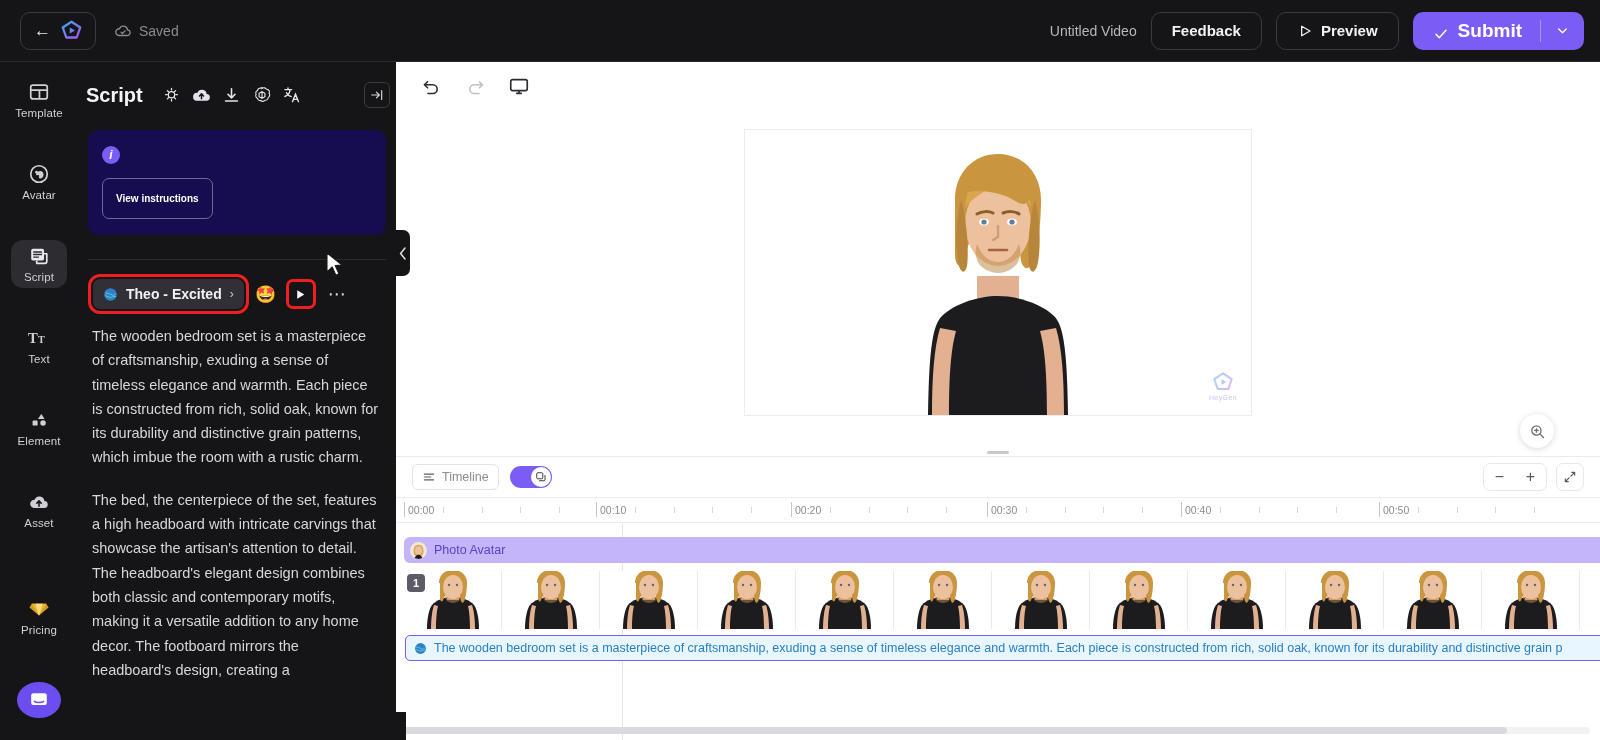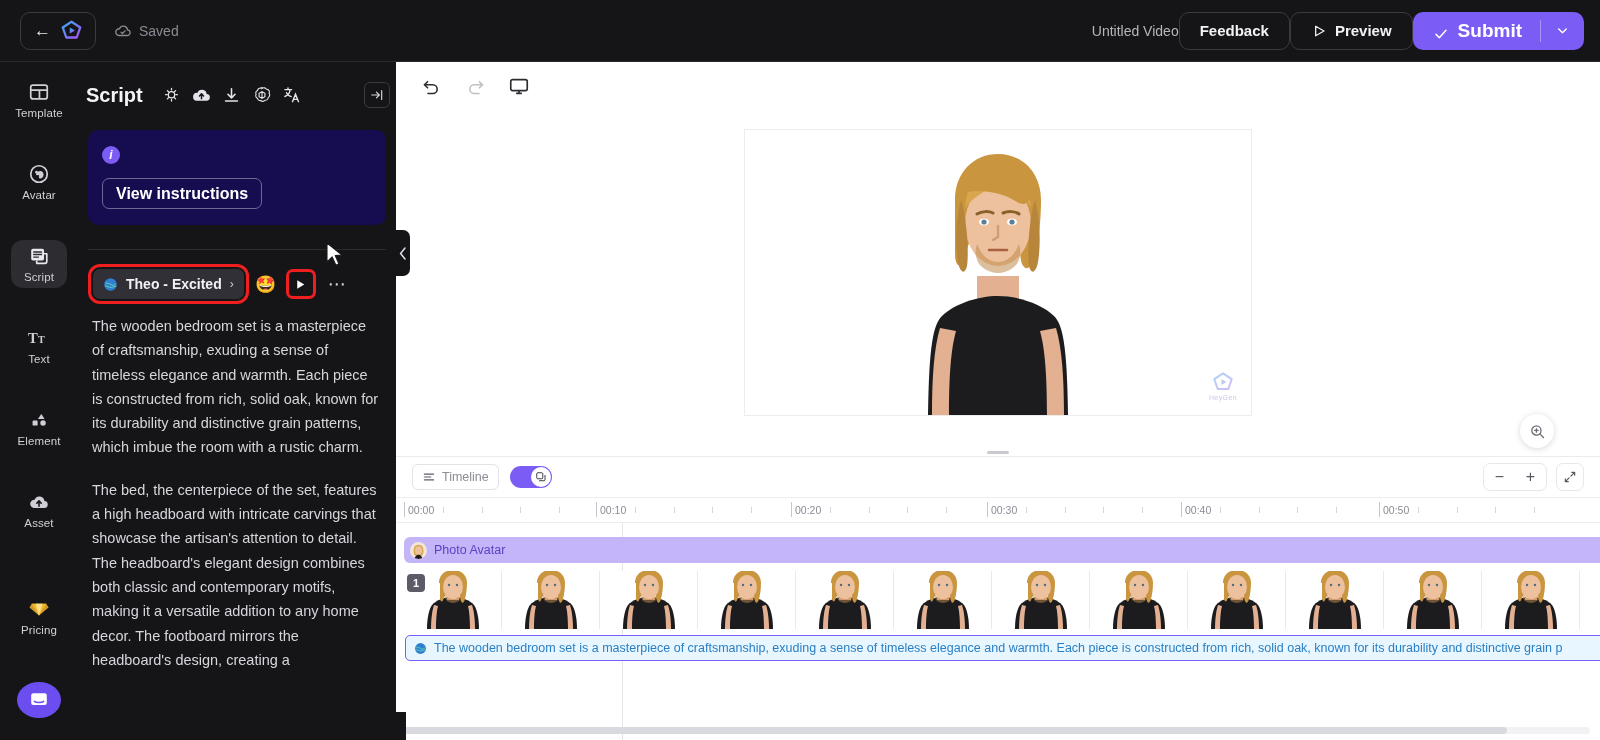--- a/index.html
+++ b/index.html
@@ -32,21 +32,21 @@
     display: flex; align-items: center; gap: 7px;
     margin-left: 18px; color: #8a8a93; font-size: 14px;
   }
   .how-to {
     display: flex; align-items: center; gap: 8px;
     margin-left: 18px; height: 38px; padding: 0 15px;
     border: 1px solid #3a3a40; border-radius: 10px;
     color: #f2f2f5; font-size: 15px; font-weight: bold; cursor: pointer;
   }
   .topbar-right {
-    margin-left: auto; display: flex; align-items: center; gap: 0;
+    margin-left: auto; display: flex; align-items: center; gap: 14px;
   }
   .vid-title { color: #b6b6bd; font-size: 14px; }
   .btn-outline {
     height: 38px; padding: 0 20px; display: flex; align-items: center; gap: 8px;
     border: 1px solid #3a3a40; border-radius: 10px;
     color: #f2f2f5; font-size: 15px; font-weight: bold; cursor: pointer;
     background: transparent;
   }
   .btn-submit {
     height: 38px; display: flex; align-items: center;
@@ -108,22 +108,22 @@
   .info-row { display: flex; gap: 10px; align-items: flex-start; }
   .info-dot {
     width: 18px; height: 18px; border-radius: 50%; background: #7b5cf5;
     flex: 0 0 18px; color: #fff; font-size: 12px; font-weight: bold;
     display: flex; align-items: center; justify-content: center; font-style: italic;
     margin-top: 2px;
   }
   .info-text { color: #f3f3fb; font-size: 14.5px; font-weight: bold; line-height: 20px; }
   .info-btn {
     margin-top: 14px; display: inline-flex; align-items: center;
-    height: 31px; padding: 0 13px; border: 1px solid #6a6a94; border-radius: 7px;
-    color: #fff; font-size: 16px; font-weight: bold; cursor: pointer; background: transparent;
+    height: 41px; padding: 0 13px; border: 1px solid #6a6a94; border-radius: 7px;
+    color: #fff; font-size: 10px; font-weight: bold; cursor: pointer; background: transparent;
   }
   .sep { height: 1px; background: #2b2b30; margin: 24px 10px 0 10px; }
 
   .voice-row {
     display: flex; align-items: center; padding: 14px 10px 0 10px; gap: 4px; position: relative;
   }
   .voice-chip-wrap {
     border: 3px solid #f01f1f; border-radius: 12px; padding: 2px;
   }
   .voice-chip {

